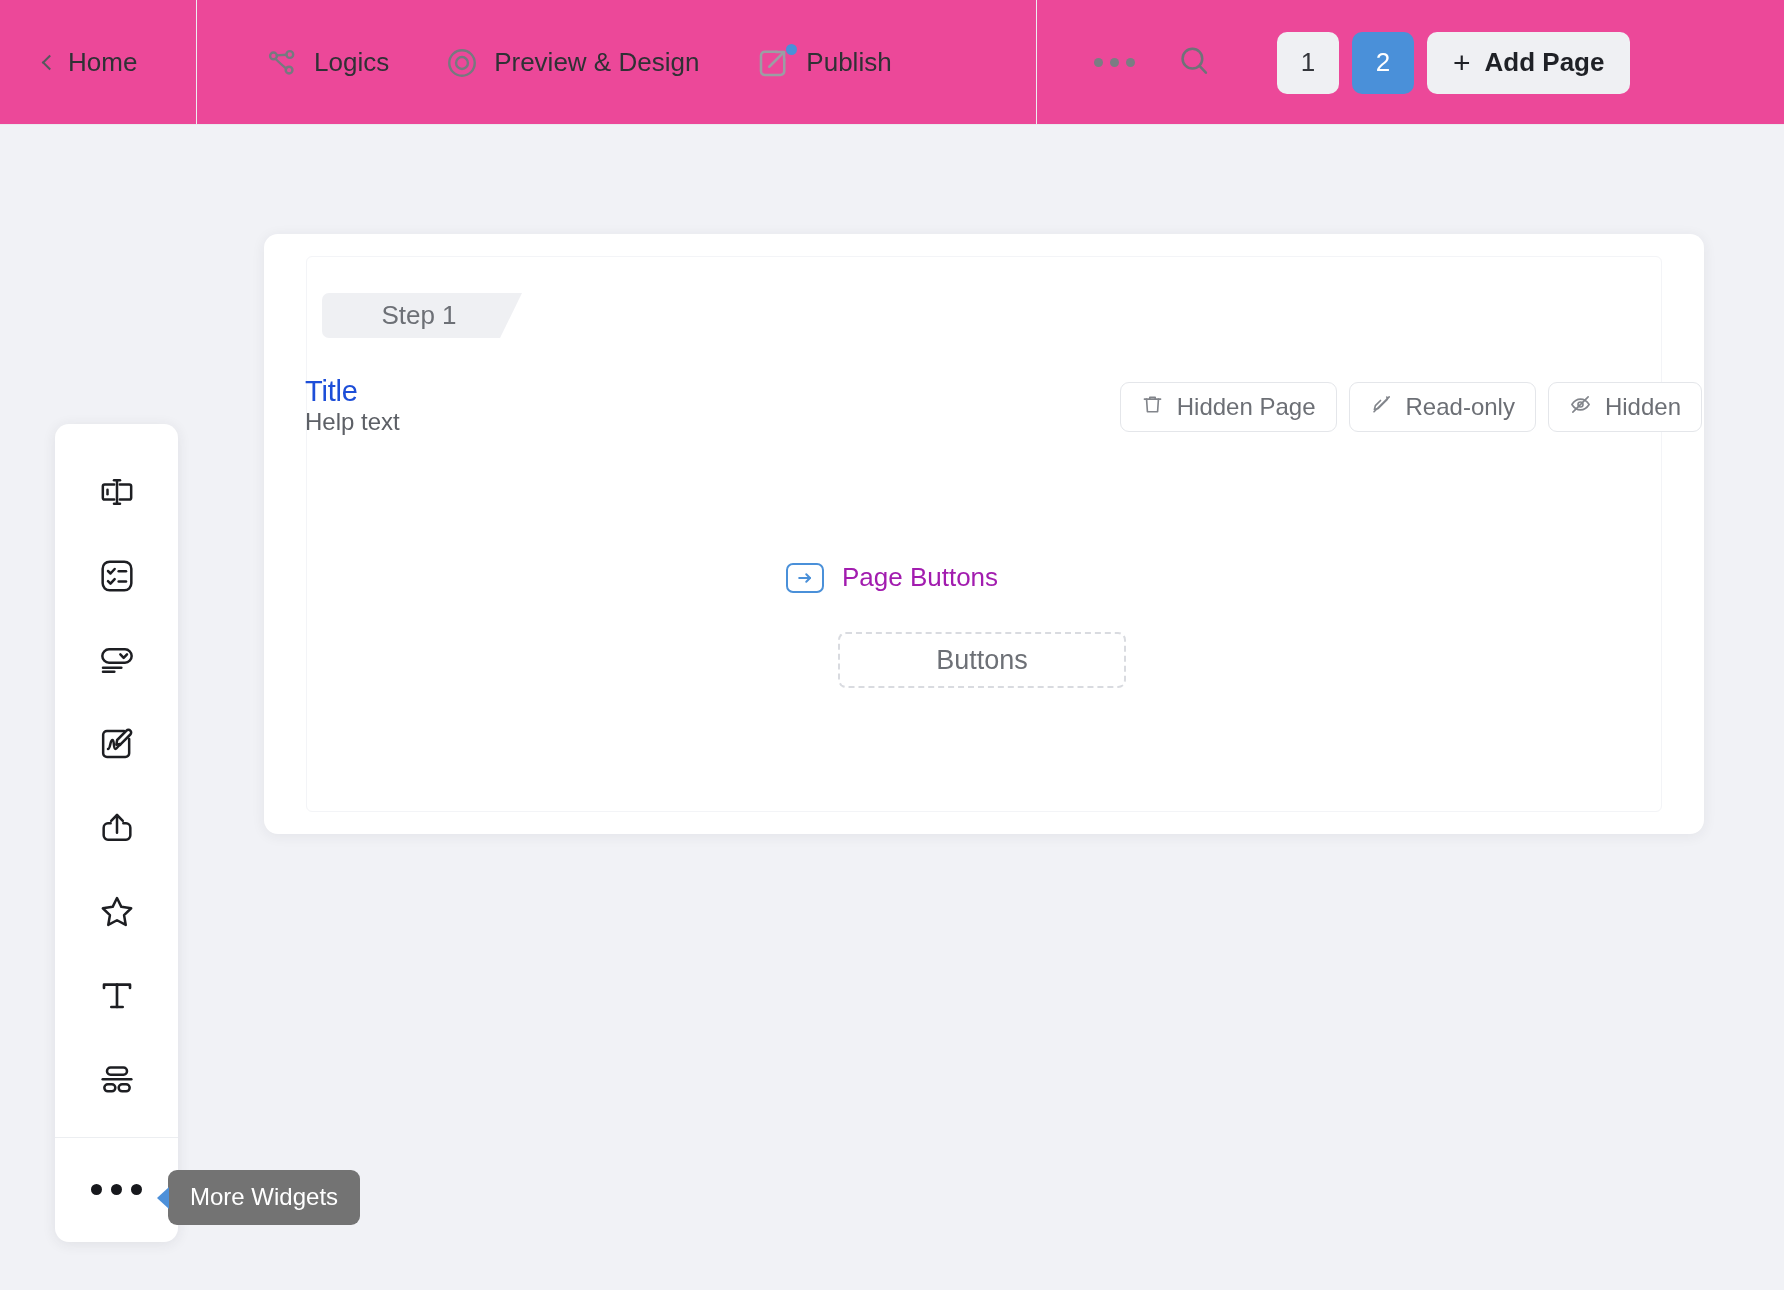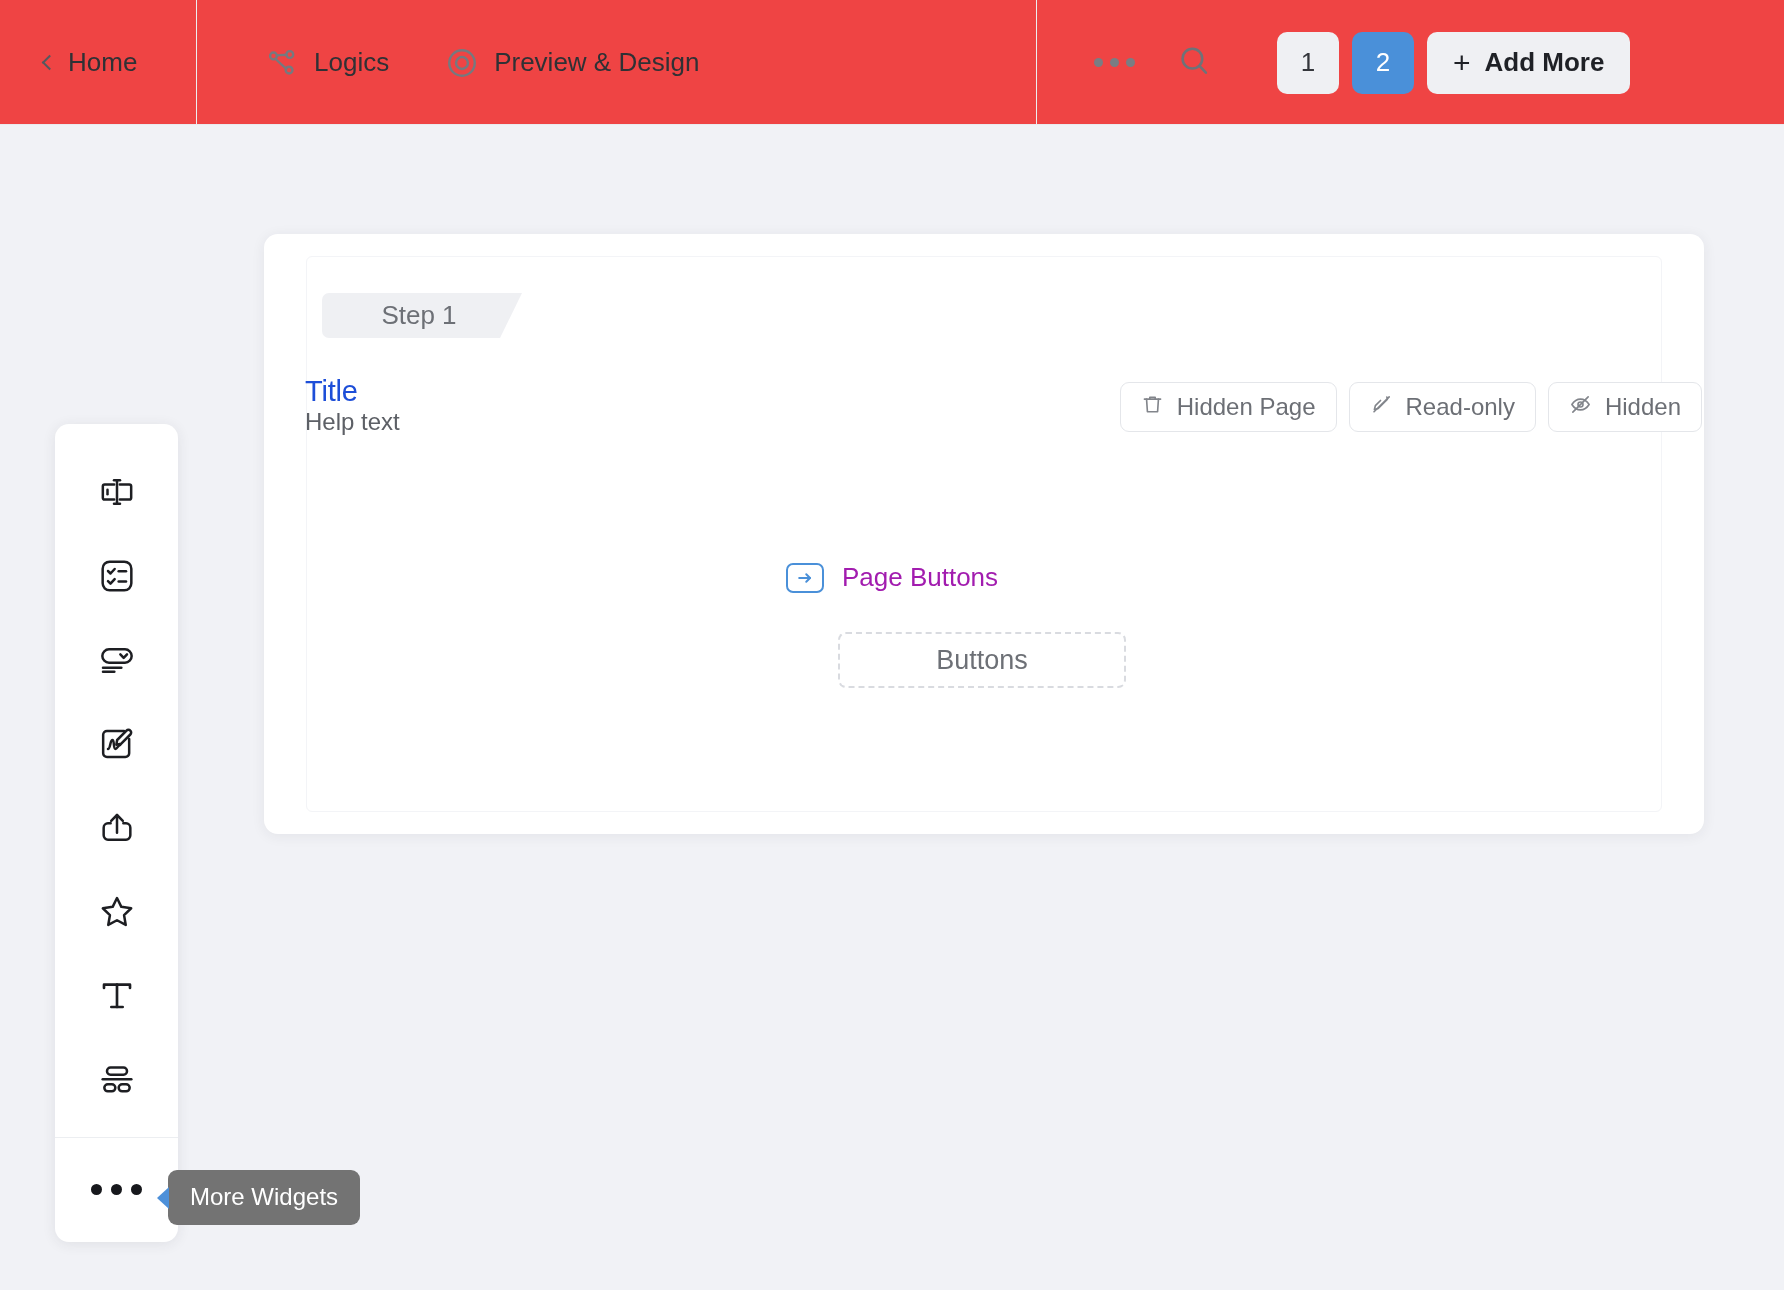--- a/index.html
+++ b/index.html
@@ -7,21 +7,21 @@
     width: 1784px; height: 1290px;
     background: #f1f2f6;
     font-family: "Liberation Sans", sans-serif;
     overflow: hidden;
   }
 
   
   #header {
     position: absolute; top: 0; left: 0;
     width: 1784px; height: 125px;
-    background: #ef4444;
+    background: #ec4899;
     display: flex; align-items: center;
   }
   #header::after {
     content: ""; position: absolute; left: 0; bottom: 0;
     width: 100%; height: 1px; background: #e9eaee;
   }
   .hdr-divider {
     width: 1px; height: 125px; background: #eceef1; flex: 0 0 1px;
   }
 
@@ -211,20 +211,31 @@
     <div class="nav-item">
       <span class="nav-icon">
         <svg width="34" height="34" viewBox="0 0 24 24" fill="none" stroke="#76797f" stroke-width="1.7">
           <circle cx="12" cy="12" r="9"></circle>
           <circle cx="12" cy="12" r="4.2"></circle>
         </svg>
       </span>
       <span>Preview &amp; Design</span>
     </div>
 
+    <div class="nav-item">
+      <span class="nav-icon">
+        <svg width="36" height="36" viewBox="0 0 24 24" fill="none" stroke="#9b9ea4" stroke-width="1.7" stroke-linecap="round" stroke-linejoin="round">
+          <path d="M14.5 4.5 H6.5 A2.5 2.5 0 0 0 4 7 v10.5 A2.5 2.5 0 0 0 6.5 20 h10.5 A2.5 2.5 0 0 0 19.5 17.5 V9.5"></path>
+          <line x1="9.5" y1="14.5" x2="19" y2="5"></line>
+          <polyline points="13.8,4.6 19.4,4.6 19.4,10.2"></polyline>
+        </svg>
+        <i style="position:absolute;top:-1px;right:-6px;width:11px;height:11px;border-radius:50%;background:#4a90d9;display:block;"></i>
+      </span>
+      <span>Publish</span>
+    </div>
 
   </div>
 
   <div class="hdr-divider"></div>
 
   <div class="right-zone">
 
     <div class="icon-btn">
       <span class="dots-h">
         <i></i>
@@ -240,21 +251,21 @@
           <line x1="15.6" y1="15.2" x2="19.5" y2="19.4"></line>
         </svg>
       </span>
     </div>
 
     <div class="pagebtns">
       <div class="page-num">1</div>
       <div class="page-num active">2</div>
       <div class="add-page">
         <span class="plus-glyph">+</span>
-        <span>Add More</span>
+        <span>Add Page</span>
       </div>
     </div>
 
   </div>
 </div>
 
 <div id="widget-bar">
   <div class="wb-main">
 
     <div class="wb-item">

